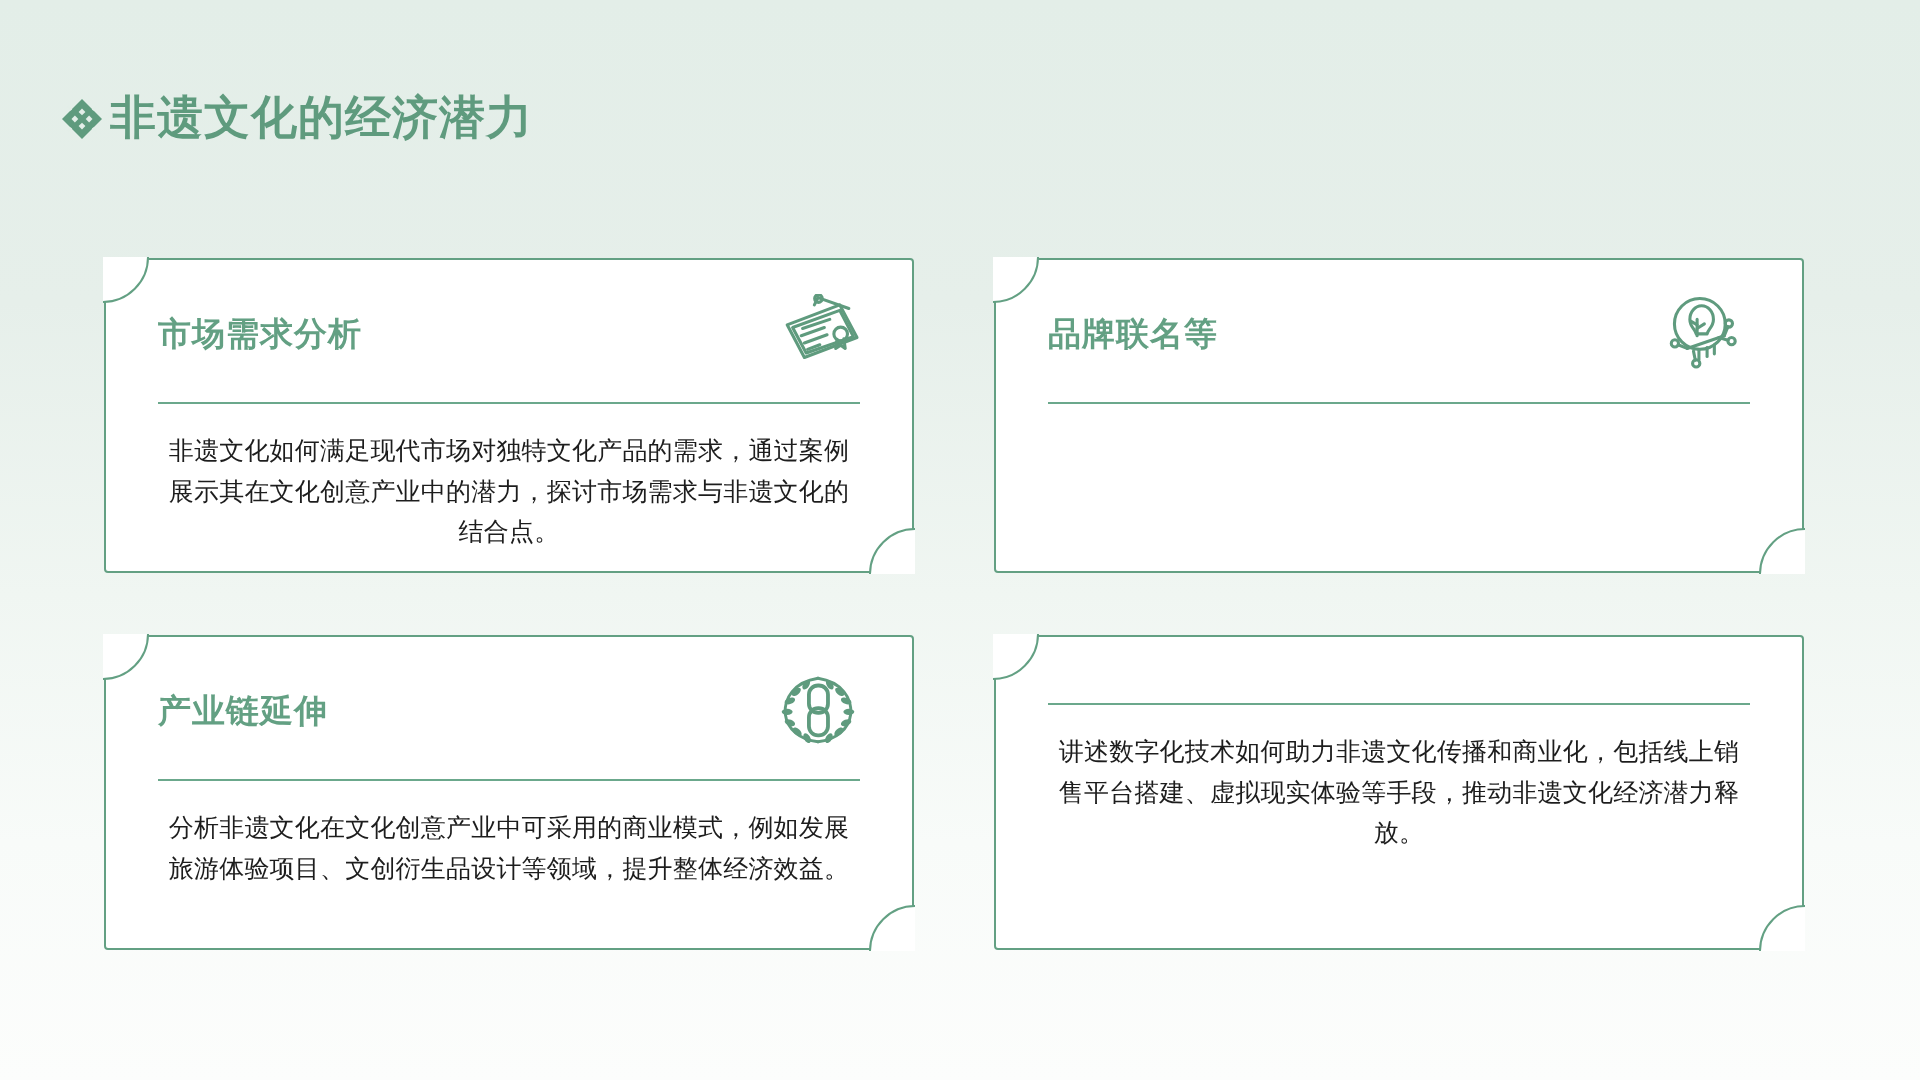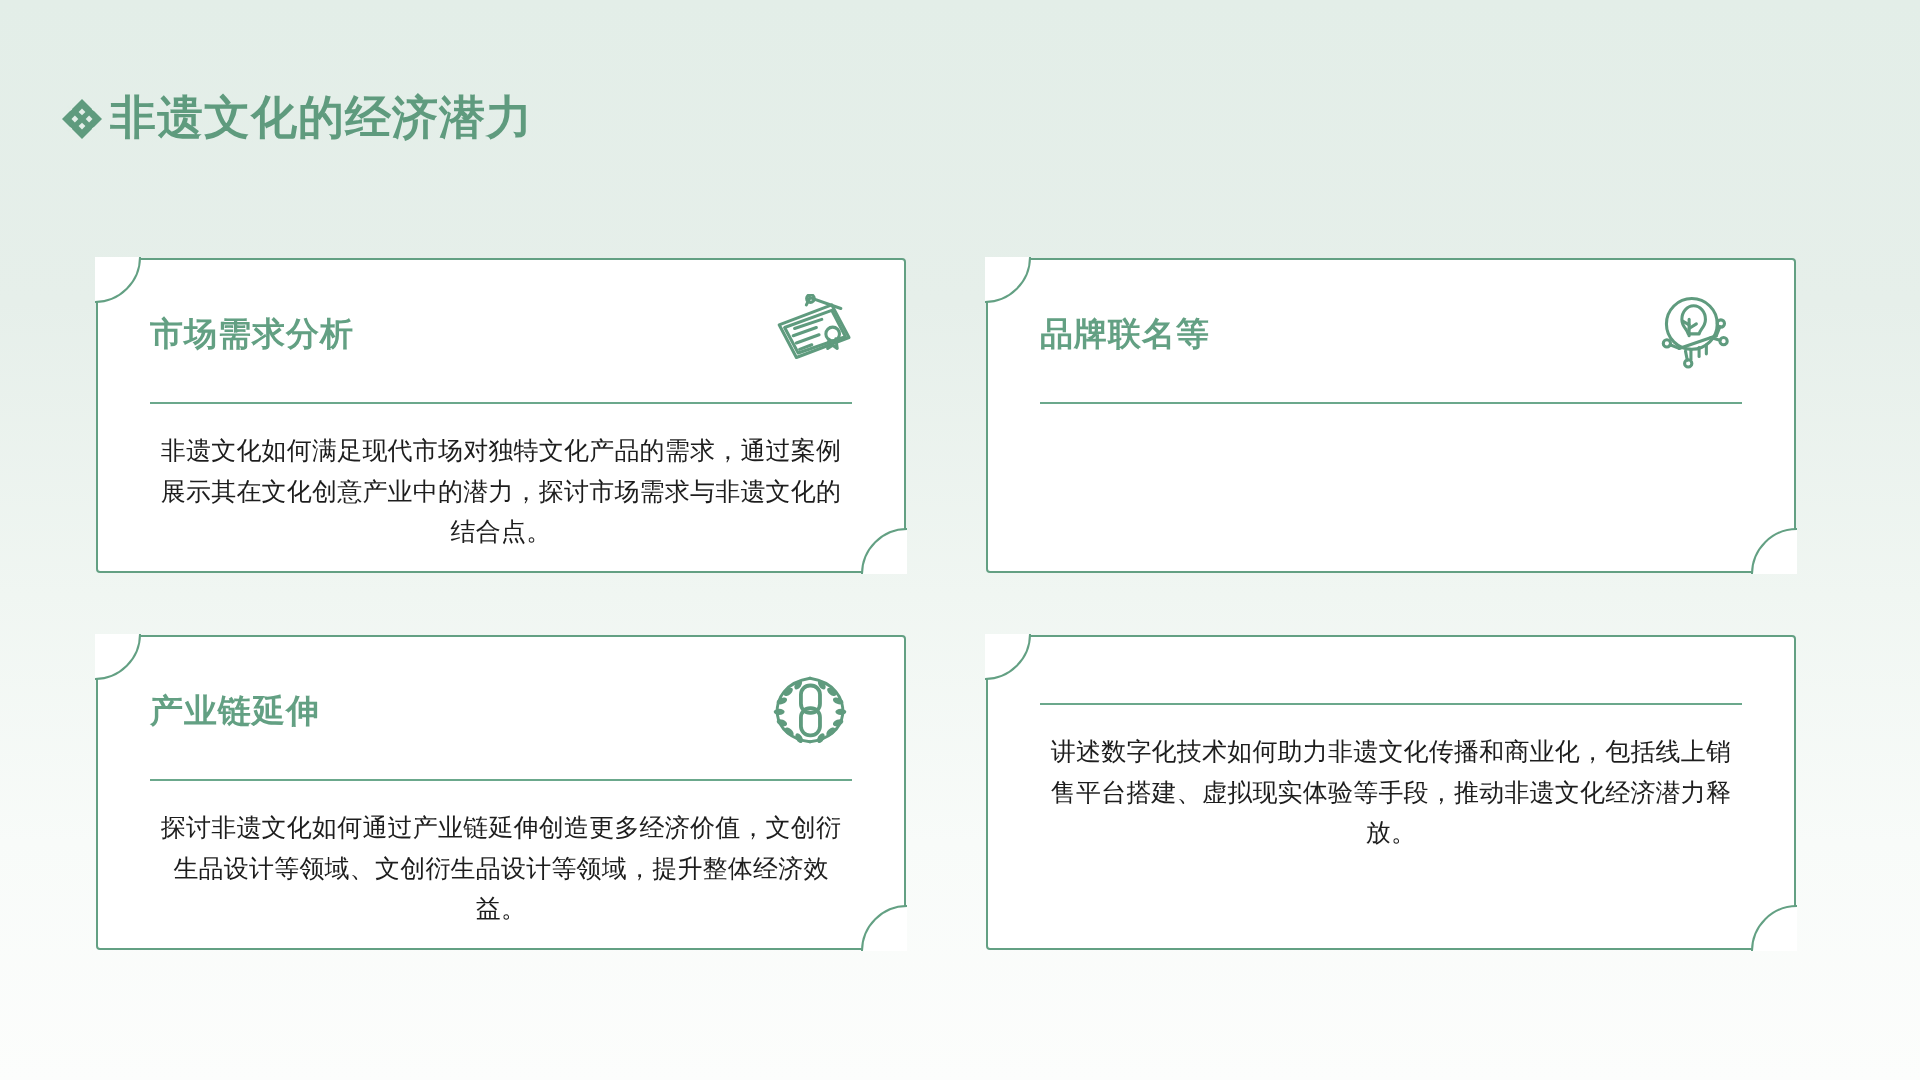--- a/index.html
+++ b/index.html
@@ -40,21 +40,21 @@
     font-weight: bold;
     color: #5f9b7e;
     letter-spacing: 1px;
     line-height: 1;
     white-space: nowrap;
   }
 
   
   .card-grid {
     position: absolute;
-    left: 96px;
+    left: 104px;
     top: 258px;
     width: 1700px;
     display: grid;
     grid-template-columns: 810px 810px;
     grid-template-rows: 315px 315px;
     column-gap: 80px;
     row-gap: 62px;
   }
 
   .card {
@@ -287,21 +287,21 @@
             <ellipse cx="63" cy="15" rx="6" ry="3.4" transform="rotate(58 63 15)"></ellipse>
           </g>
           <g fill="none" stroke="#5f9b7e" stroke-width="4.2" stroke-linejoin="round" stroke-linecap="round">
             <rect x="40" y="16" width="21" height="30" rx="10"></rect>
             <rect x="40" y="41" width="21" height="30" rx="10"></rect>
           </g>
         </svg>
       </span>
     </div>
     <div class="card-rule"></div>
-    <p class="card-body">探讨非遗文化如何通过产业链延伸创造更多经济价值，文创衍生品设计等领域、文创衍生品设计等领域，提升整体经济效益。</p>
+    <p class="card-body">分析非遗文化在文化创意产业中可采用的商业模式，例如发展旅游体验项目、文创衍生品设计等领域，提升整体经济效益。</p>
   </div>
 
   <div class="card">
     <span class="notch-tl"></span>
     <span class="notch-br"></span>
     <div class="card-rule"></div>
     <p class="card-body">讲述数字化技术如何助力非遗文化传播和商业化，包括线上销售平台搭建、虚拟现实体验等手段，推动非遗文化经济潜力释放。</p>
   </div>
 
 </div>

